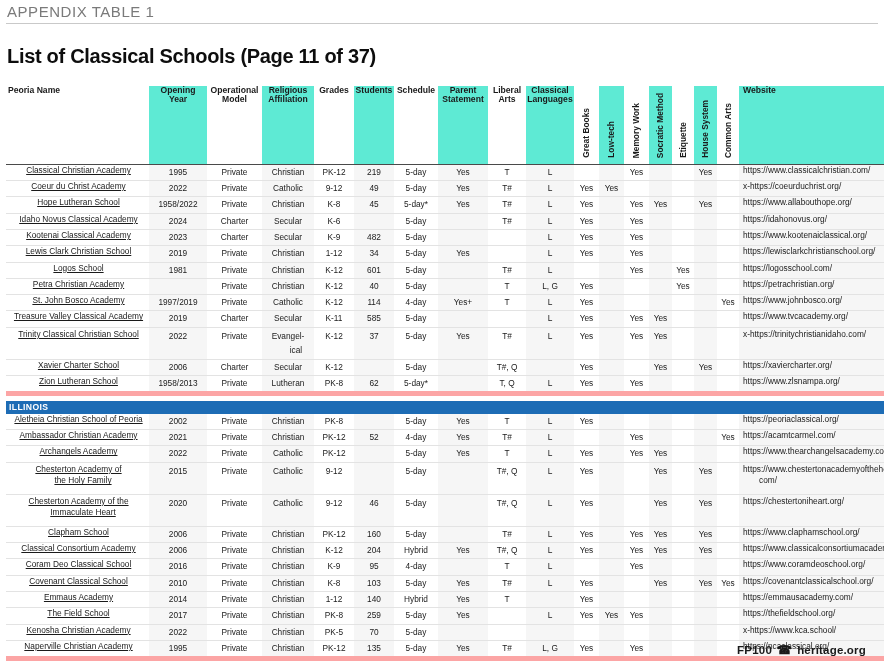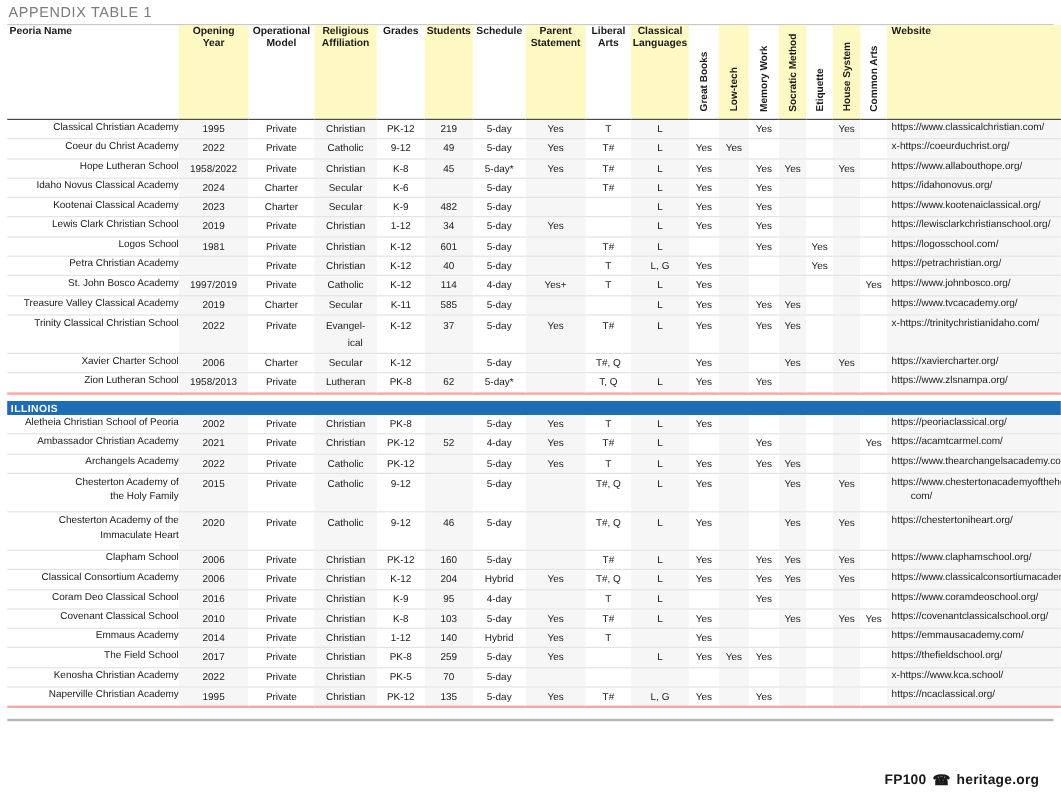--- a/index.html
+++ b/index.html
@@ -7,91 +7,92 @@
     width:884px;height:661px;
     background:#ffffff;
     font-family:"Liberation Sans",sans-serif;
     color:#1a1a1a;
     -webkit-font-smoothing:antialiased;
     overflow:hidden;
   }
   .page{position:relative;width:884px;height:661px;box-sizing:border-box;padding:0 6px;}
 
   .eyebrow{
-    font-size:12px;letter-spacing:.55px;color:#7a7a7a;
+    font-size:15px;letter-spacing:.55px;color:#7a7a7a;
     padding-top:3px;padding-left:1px;
   }
   .rule-top{height:1px;background:#c9c9c9;margin-top:3px;}
   .title{
     font-size:20px;font-weight:bold;letter-spacing:-.3px;
     padding:8px 0 4px 1px;color:#0d0d0d;
   }
 
   
   table.t{
     border-collapse:collapse;width:872px;table-layout:fixed;
     font-size:8.3px;
   }
   table.t td,table.t th{padding:0;vertical-align:top;}
 
   thead th{
     vertical-align:bottom;font-weight:bold;font-size:8.6px;
     line-height:1.12;text-align:center;padding-bottom:2.5px;
     height:78px;
   }
-  thead th.shade{background:#fef9c3;}
+  thead th.shade{background:#5eead4;}
   thead th.left{text-align:left;padding-left:2px;}
   thead tr.hdr th{border-bottom:1.6px solid #4a4a4a;}
 
   .vert{
     writing-mode:vertical-rl;transform:rotate(180deg);
     white-space:nowrap;font-weight:bold;font-size:8.4px;
     display:inline-block;line-height:1;
   }
   .vwrap{height:72px;display:flex;align-items:flex-end;justify-content:center;}
 
   tbody td{
     height:15.3px;line-height:15.3px;text-align:center;
     border-bottom:.6px solid #e3e3e3;
     white-space:nowrap;overflow:hidden;
   }
   tbody td.shade{background:#f6f6f6;}
-  tbody td.name{text-align:right;padding-left:2px;white-space:normal;line-height:11.6px;}
+  tbody td.name{text-align:center;padding-left:2px;white-space:normal;line-height:11.6px;text-decoration:underline;}
   tbody td.web{text-align:left;padding-left:4px;white-space:normal;line-height:11.6px;}
   tbody tr.tall td{height:30px;margin-left:28px;}
   tbody tr.tall td.name,tbody tr.tall td.web{line-height:11.6px;padding-top:1px;}
   tbody tr.tall td.mid{line-height:14px;padding-top:1px;}
   .ind{display:block;padding-left:9px;}
   .ind2{display:block;padding-left:16px;}
 
   tr.state td{
     background:#1d6cb5;color:#ffffff;font-weight:bold;
     font-size:8.6px;letter-spacing:.4px;text-align:left;padding-left:3px;
     height:12.5px;line-height:12.5px;border-bottom:none;
   }
   tr.spacer td{height:5px;border-bottom:none;background:#fff;}
-  tr.lastrow td{border-bottom:2px solid #fca5a5;}
+  tr.lastrow td{border-bottom:5px solid #fca5a5;}
 
   
   .keyrule{height:1.4px;background:#b5b5b5;margin-top:9px;width:872px;}
 
   .footer{
     position:absolute;right:18px;bottom:5px;
     font-size:11.5px;font-weight:bold;letter-spacing:.2px;
     display:flex;align-items:center;gap:5px;
   }
   .phone{font-size:12px;line-height:1;}
 </style>
 </head>
 <body>
 
 <div class="page">
 
   <div class="eyebrow">APPENDIX TABLE 1</div>
   <div class="rule-top"></div>
+  <h1 class="title">List of Classical Schools (Page 11 of 37)</h1>
 
   <table class="t">
     <colgroup>
       <col style="width:143px">
         <col style="width:58px">
         <col style="width:55px">
         <col style="width:52px">
       <col style="width:40px">
         <col style="width:40px">
         <col style="width:44px">

